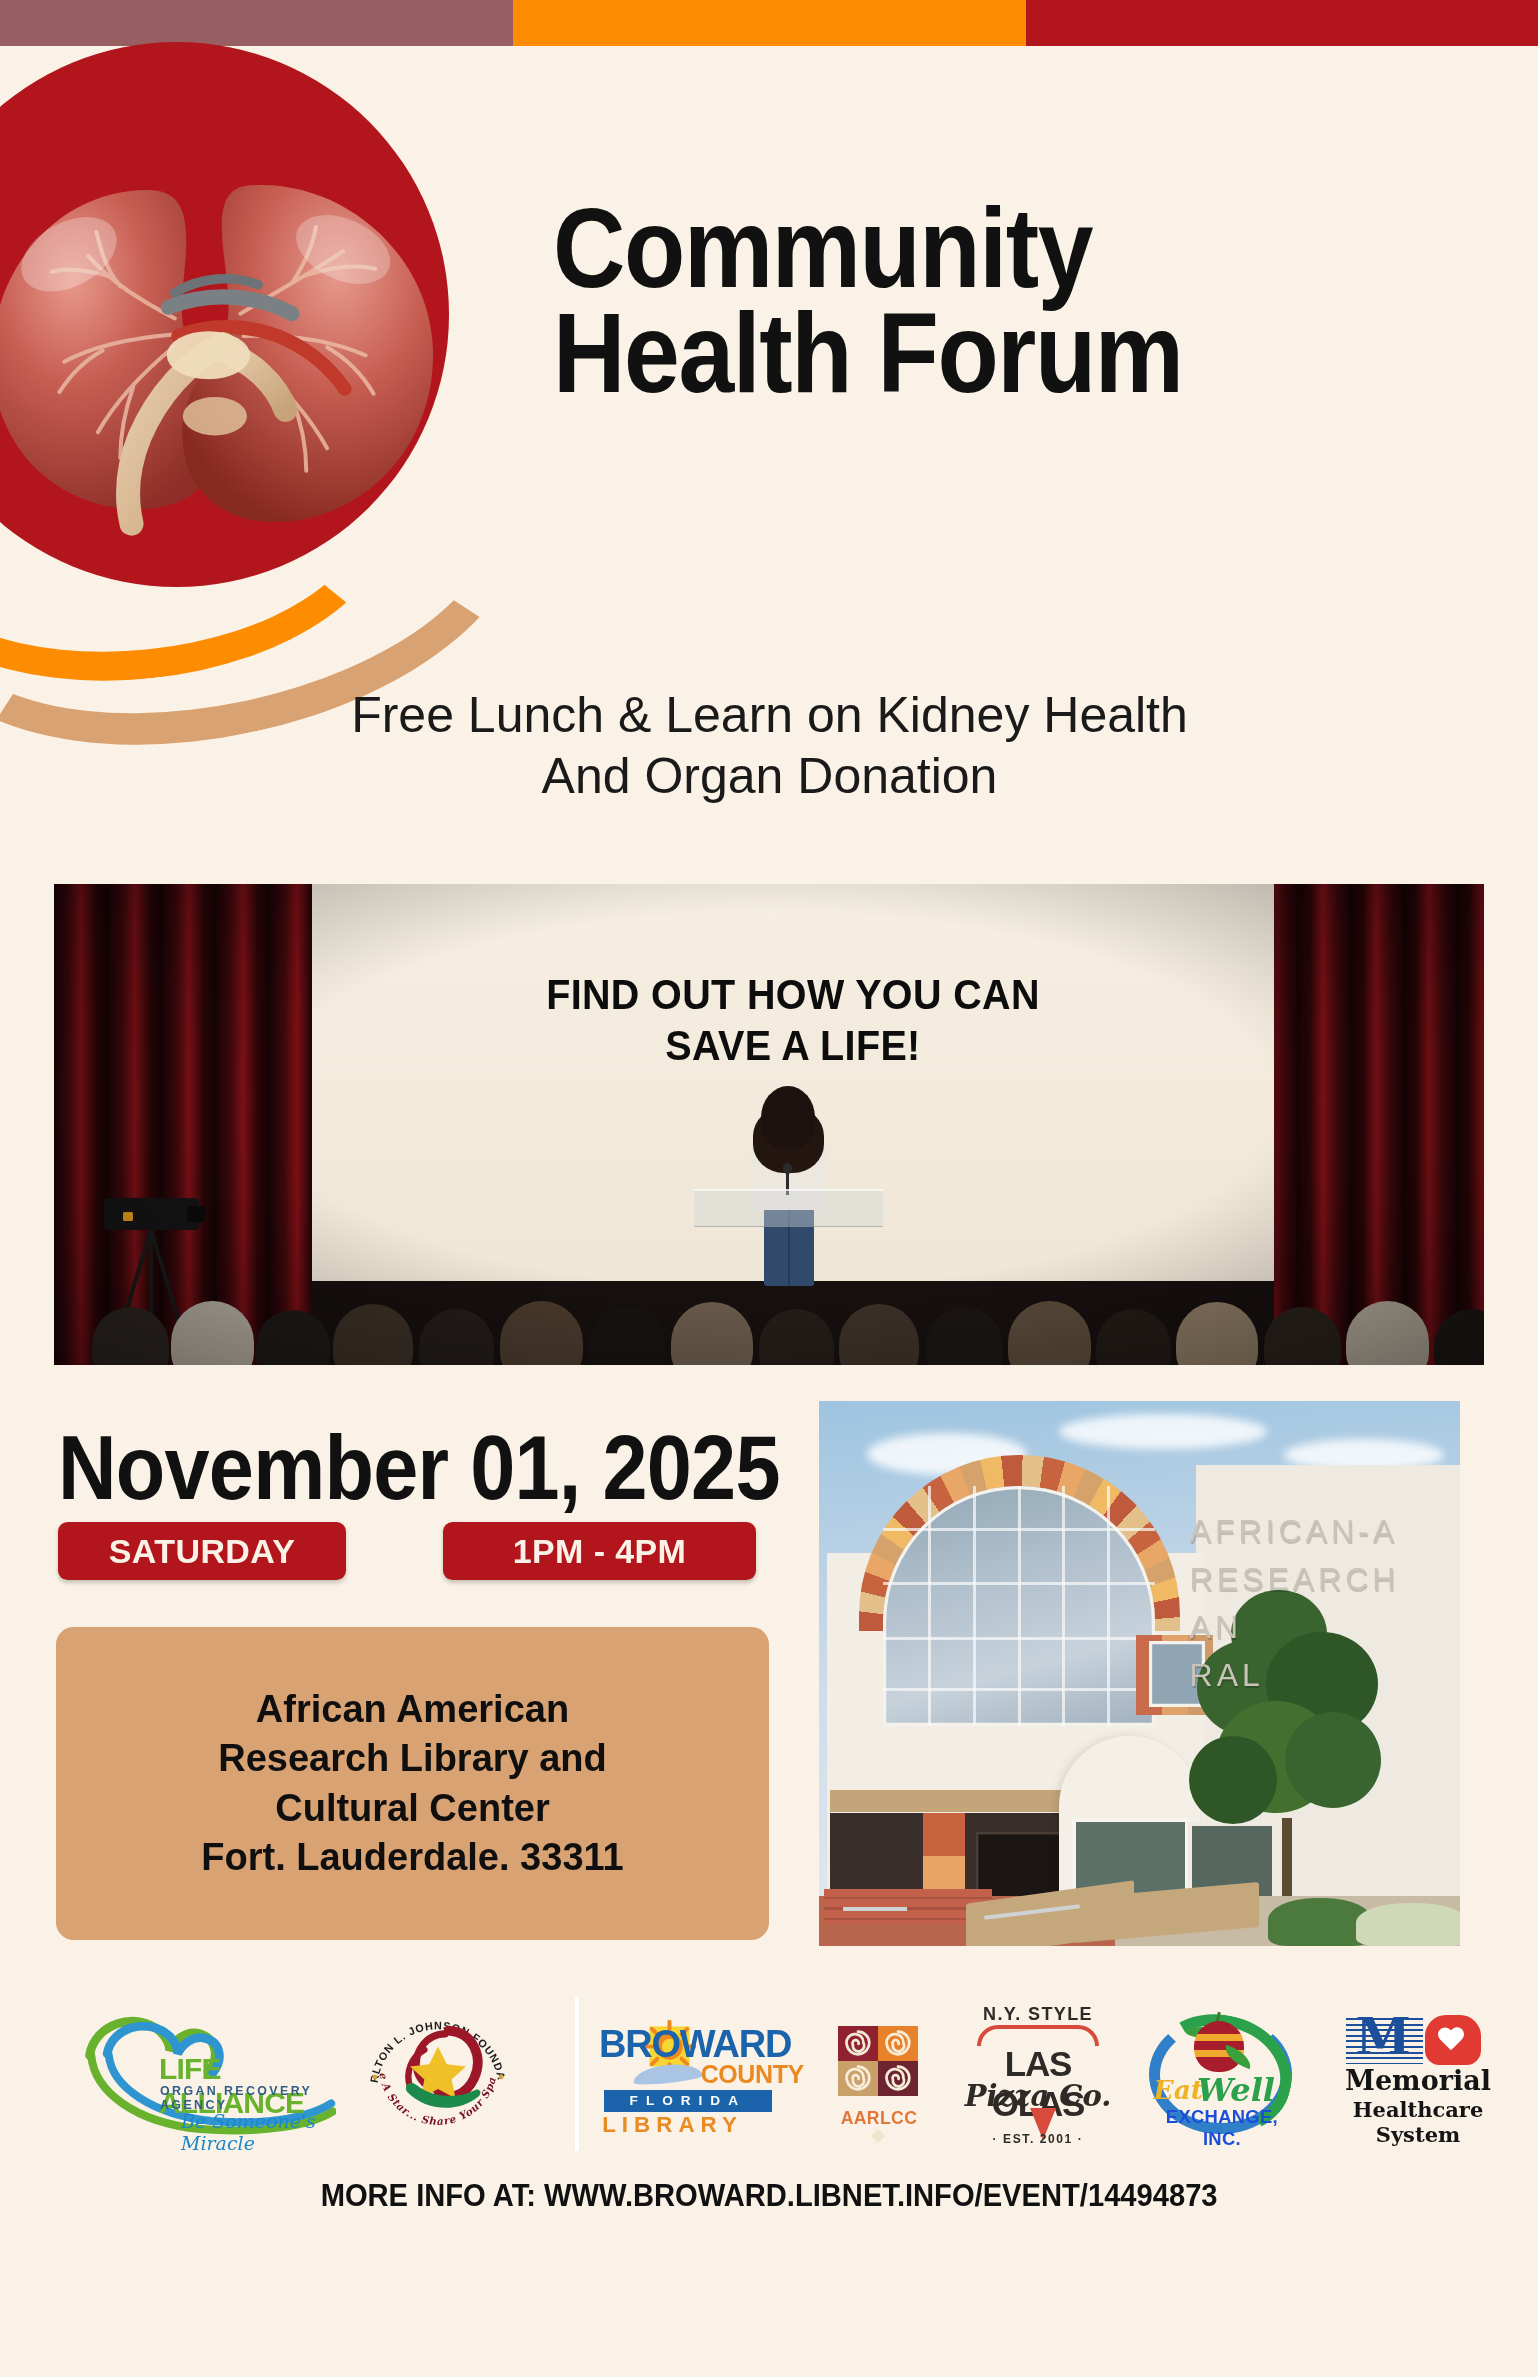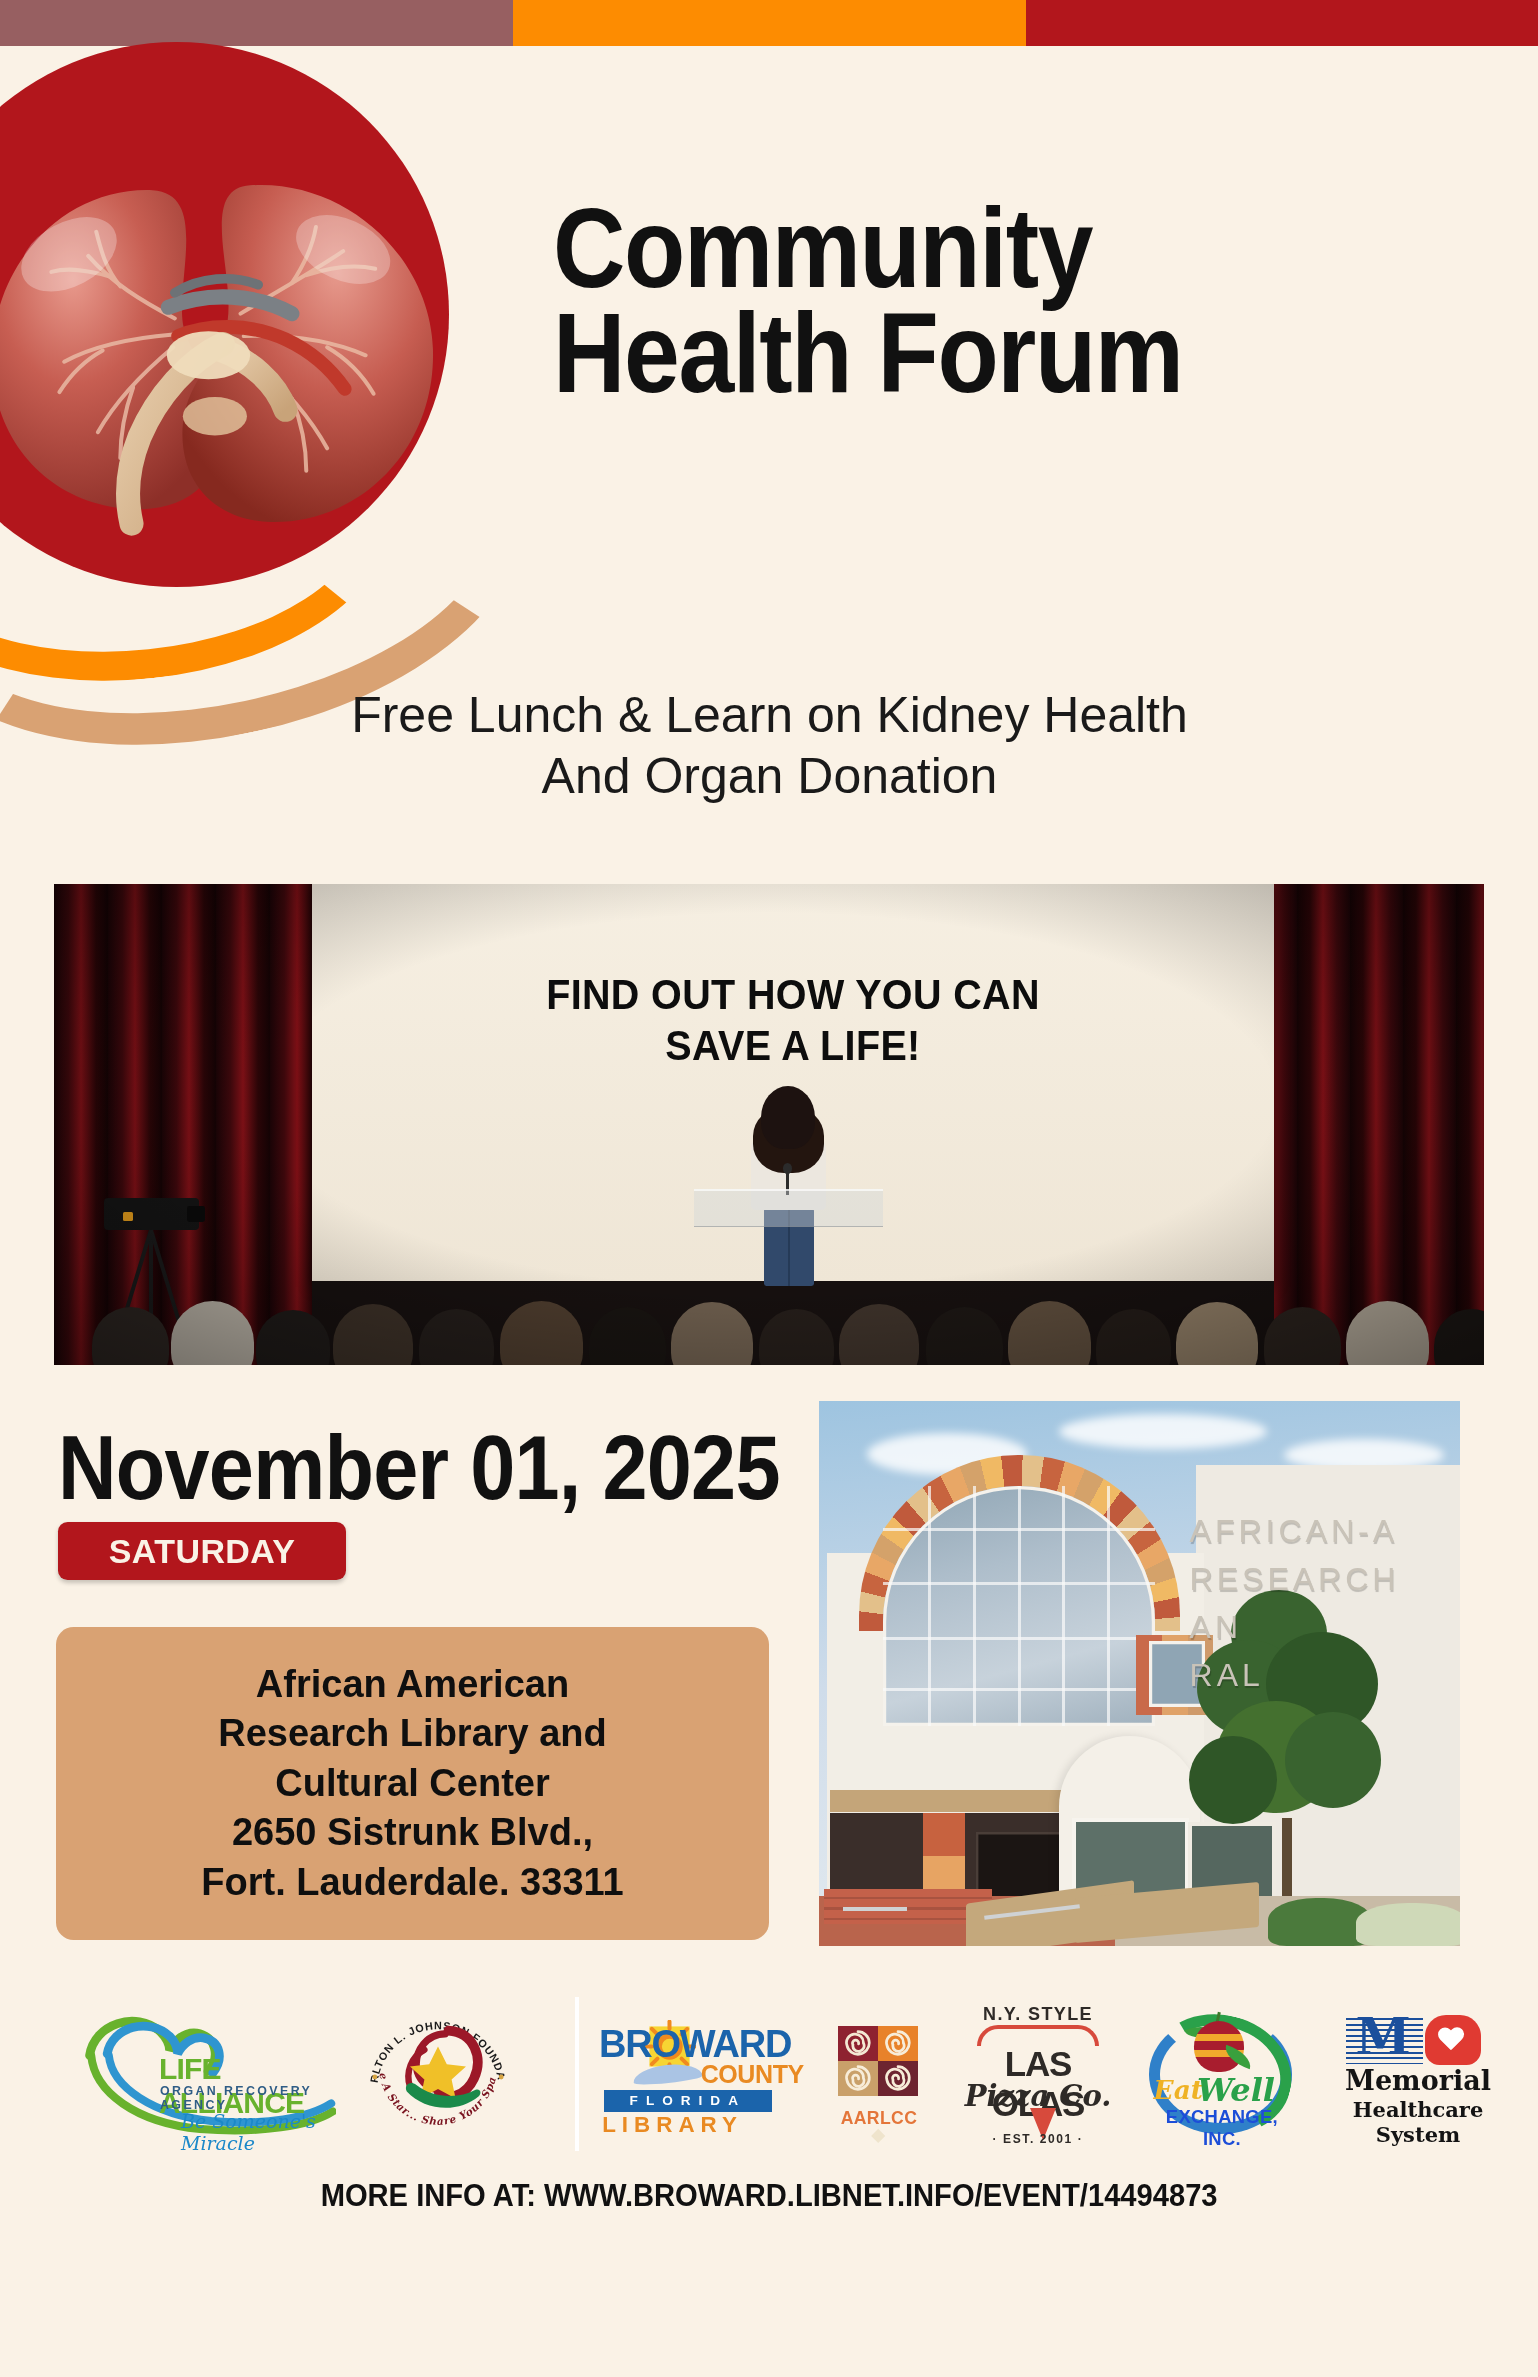--- a/index.html
+++ b/index.html
@@ -455,27 +455,27 @@
     <div class="head" style="left:1292px;width:83px;height:83px;background:#b7ad9d;"></div>
     <div class="head" style="left:1380px;width:75px;height:75px;background:#1d1815;"></div>
   </div>
   <div class="vignette"></div>
 </div>
 
 <div class="date-text">November 01, 2025</div>
 
 <div class="badge-row">
   <div class="badge badge-day">SATURDAY</div>
+  <div class="badge badge-time">1PM - 4PM</div>
 </div>
 
 <div class="venue">
   <div class="venue-line">African American</div>
   <div class="venue-line">Research Library and</div>
   <div class="venue-line">Cultural Center</div>
-  <div class="venue-line">2650 Sistrunk Blvd.,</div>
   <div class="venue-line">Fort. Lauderdale. 33311</div>
 </div>
 
 <div class="bldg-photo">
   <div class="sky"></div>
   <div class="cloud" style="left:48px;top:32px;width:160px;height:42px;"></div>
   <div class="cloud" style="left:240px;top:13px;width:208px;height:35px;"></div>
   <div class="cloud" style="left:465px;top:38px;width:160px;height:32px;"></div>
 
   <div class="bldg-white"></div>

